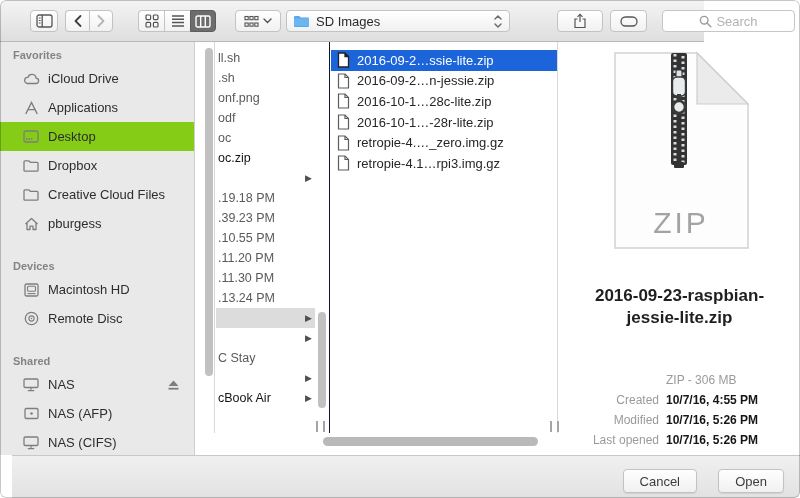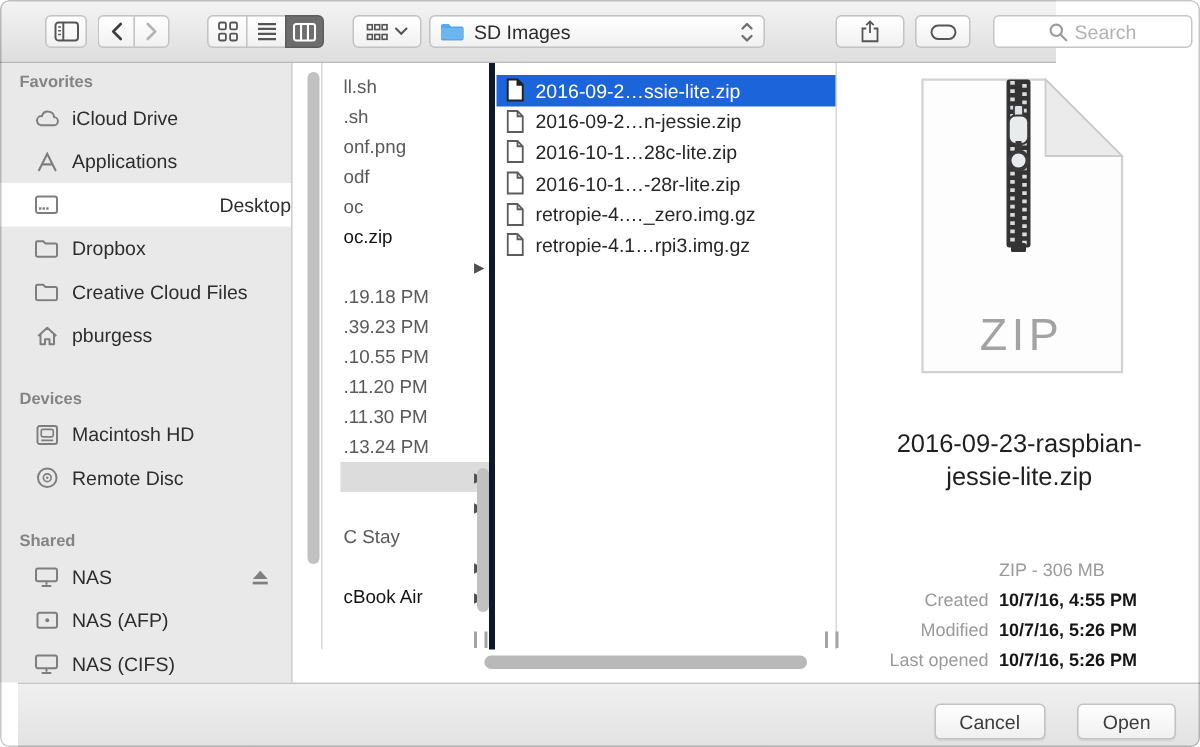--- a/index.html
+++ b/index.html
@@ -28,46 +28,46 @@
   
   .main { position:absolute; left:0; top:42px; width:800px; height:413px; background:#fff; }
 
   
   .sidebar { position:absolute; left:0; top:0; width:195px; height:413px; background:#e9e9e9;
     border-right:1px solid #cfcfcf; padding-top:4px; overflow:hidden; }
   .sb-header { height:18px; line-height:18px; padding-left:13px; font-size:11px; font-weight:bold; color:#848484; }
   .sb-section { margin-bottom:0; }
   .sb-section + .sb-section { margin-top:19px; }
   .sb-item { height:29px; display:flex; align-items:center; padding-left:22px; font-size:13px; color:#2d2d2d; }
-  .sb-item.selected { background:#ffffff;justify-content:space-between; }
+  .sb-item.selected { background:#84cc16; }
   .sb-item .ic { width:18px; height:18px; margin-right:8px; display:flex; align-items:center; justify-content:center; flex:0 0 18px; }
   .sb-item .eject { margin-left:auto; margin-right:12px; }
 
   
   .sliver { position:absolute; left:196px; top:0; width:19px; height:391px; background:#fff; border-right:1px solid #d9d9d9; }
   .vscroll { position:absolute; background:#c1c1c1; border-radius:4px; width:8px; }
 
   
-  .col-partial { position:absolute; left:216px; top:0; width:114px; height:391px; background:#fff; border-right:4px solid #0f172a; padding-top:6px; overflow:hidden;padding-left:11px; }
+  .col-partial { position:absolute; left:216px; top:0; width:114px; height:391px; background:#fff; border-right:1px solid #0f172a; padding-top:6px; overflow:hidden; }
   .pc-row { height:20px; line-height:20px; position:relative; width:99px; font-size:12.5px; color:#5a5a5a;
     padding-left:2px; white-space:nowrap; overflow:hidden; }
   .pc-row.dark { color:#141414; }
   .pc-row.pc-selected { background:#dcdcdc; }
   .pc-row .arrow { position:absolute; right:3px; top:0; font-size:9px; color:#4f4f4f; }
 
   
   .col-files { position:absolute; left:331px; top:0; width:227px; height:391px; background:#fff; border-right:1px solid #d9d9d9; padding-top:8px; }
   .fl-row { height:20.6px; display:flex; align-items:center; padding-left:6px; font-size:13px; color:#262626; }
   .fl-row .ic { width:14px; height:16px; margin-right:6px; flex:0 0 14px; }
   .fl-row.selected { background:var(--selection,#1b64da); color:#fff; }
 
   
   .col-preview { position:absolute; left:559px; top:0; width:241px; height:413px; background:#fff; }
   .zip-icon { position:absolute; left:46px; top:8px; }
-  .pv-name { position:absolute; left:0; top:243px; width:241px; text-align:center; font-size:17px; line-height:22px; color:#1f1f1f; }
+  .pv-name { position:absolute; left:0; top:243px; width:241px; text-align:center; font-size:17px; line-height:22px; color:#1f1f1f;font-weight:bold; }
   .pv-kind { position:absolute; left:107px; top:331px; font-size:12px; color:#9a9a9a; }
   .pv-details { position:absolute; left:0; top:351px; width:241px; display:grid; grid-template-columns:100px 1fr; column-gap:7px; row-gap:6px; font-size:12px; }
   .pv-details .dl { text-align:right; color:#9a9a9a; }
   .pv-details .dv { color:#161616; font-weight:bold; }
   .pv-tags { position:absolute; left:107px; top:411px; font-size:12px; color:var(--link,#3c7edd); }
 
   
   .hscroll-handle { position:absolute; left:323px; top:395px; width:215px; height:9px; background:#b9b9b9; border-radius:5px; }
   .col-resize { position:absolute; top:379px; width:9px; height:11px; display:flex; justify-content:space-between; }
   .col-resize i { display:block; width:2px; height:11px; background:#a5a5a5; }

